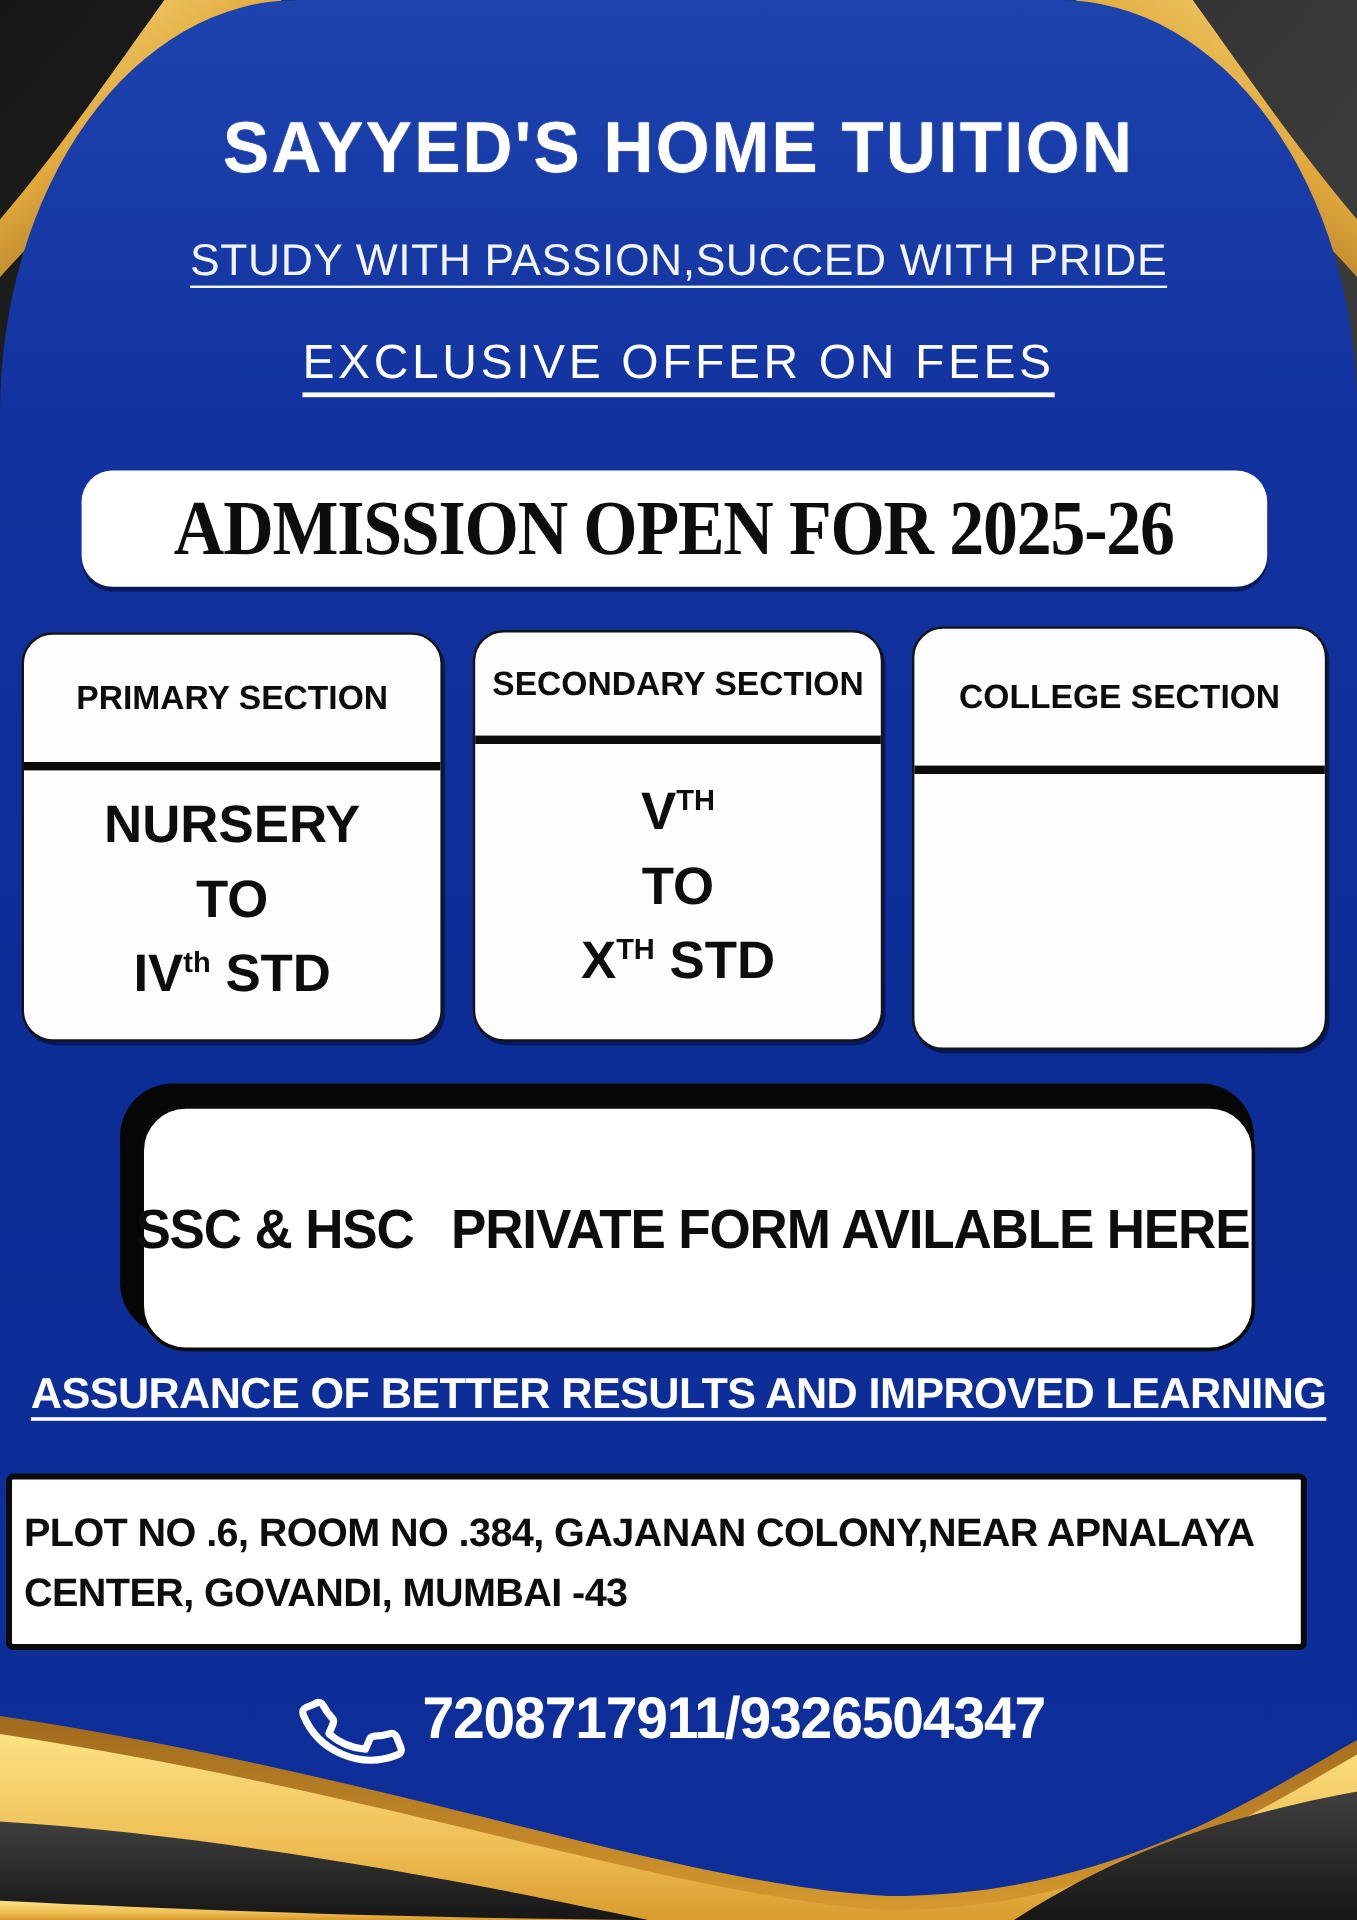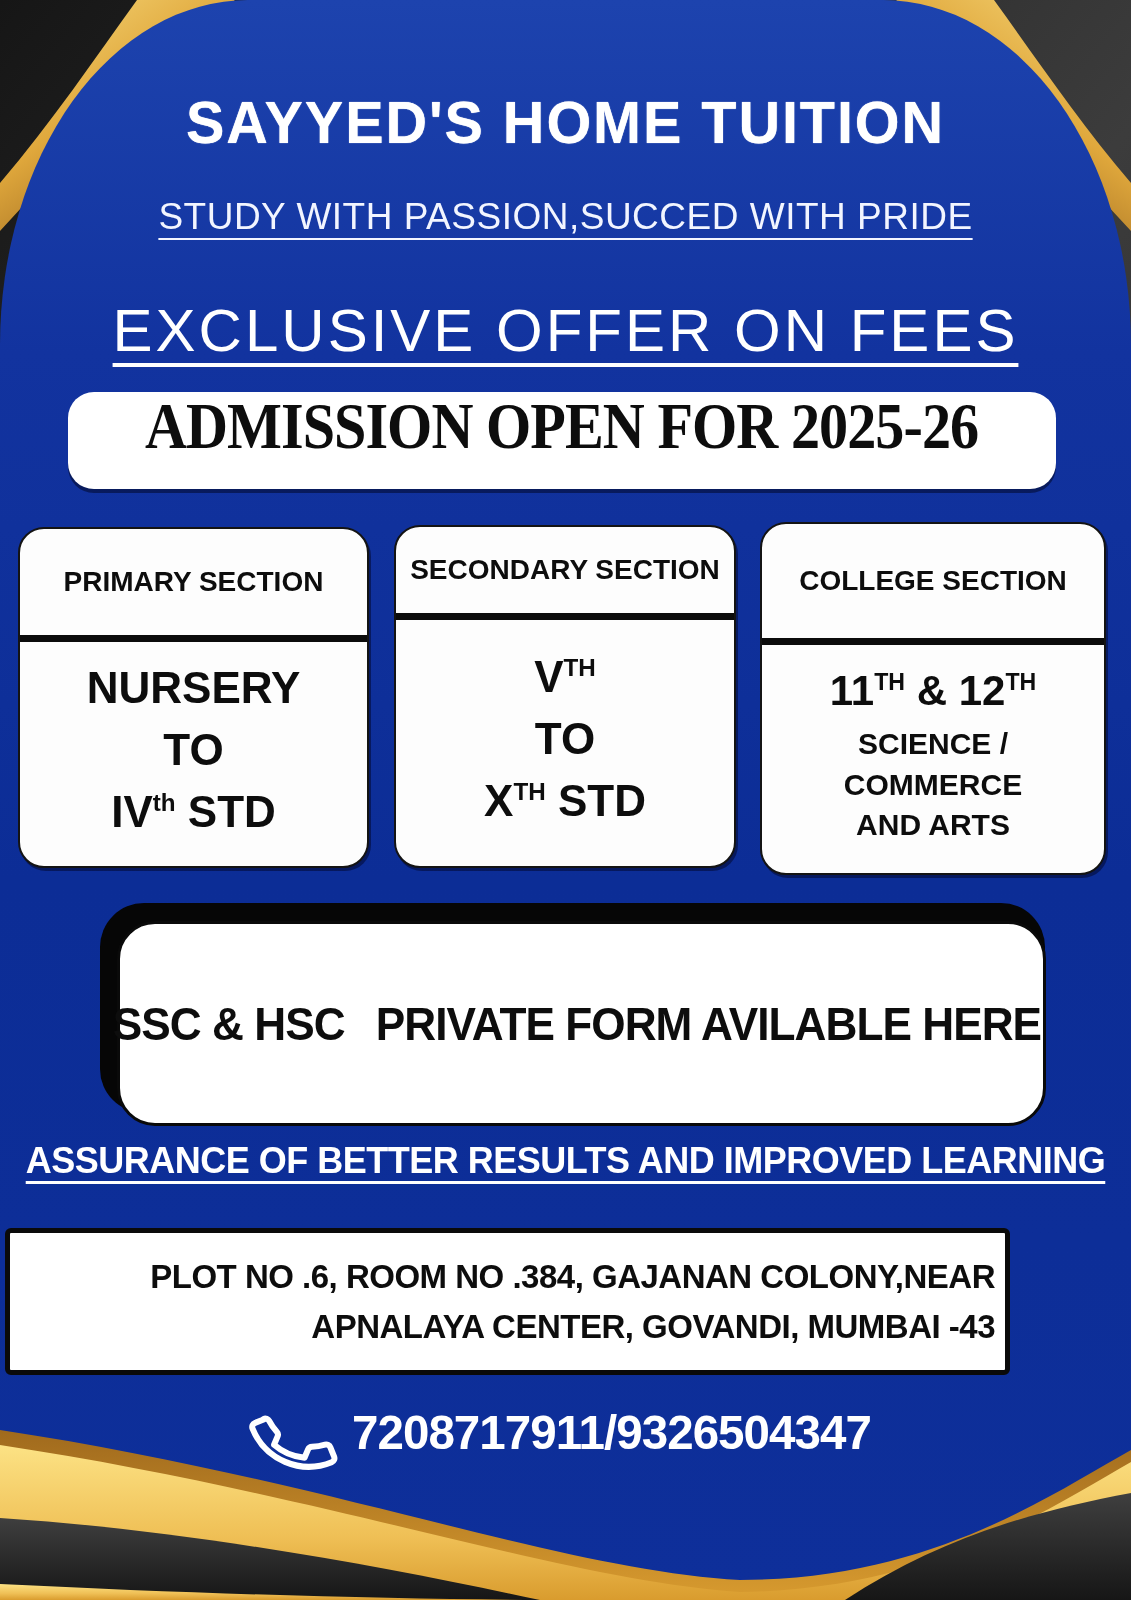--- a/index.html
+++ b/index.html
@@ -30,29 +30,29 @@
   }
   .tagline{
     position:absolute;top:196px;left:0;width:100%;
     text-align:center;color:#f2f5ff;
     font-size:37px;font-weight:400;letter-spacing:.5px;
     text-decoration:underline;text-underline-offset:9px;text-decoration-thickness:2px;
   }
   .offer{
     position:absolute;top:280px;left:0;width:100%;
     text-align:center;color:#fff;
-    font-size:60px;font-weight:400;letter-spacing:3px;
-    text-decoration:underline;text-underline-offset:12px;text-decoration-thickness:4px;margin-top:16px;
+    font-size:40px;font-weight:400;letter-spacing:3px;
+    text-decoration:underline;text-underline-offset:12px;text-decoration-thickness:4px;
   }
 
   
   .admission{
     position:absolute;left:68px;top:392px;width:988px;height:97px;
     background:#fff;border-radius:26px;
-    display:flex;align-items:flex-start;justify-content:center;
+    display:flex;align-items:center;justify-content:center;
     box-shadow:0 4px 0 rgba(4,12,50,.6);
   }
   .admission span{
     font-family:"Liberation Serif",serif;
     font-size:60px;font-weight:700;color:#0d0d0d;
     transform:scale(.97,1.08);letter-spacing:-1px;white-space:nowrap;
   }
 
   
   .card{
@@ -101,23 +101,23 @@
   .assurance{
     position:absolute;top:1140px;left:0;width:100%;
     text-align:center;color:#fff;
     font-size:36px;font-weight:700;letter-spacing:-.5px;
     text-decoration:underline;text-underline-offset:8px;text-decoration-thickness:3px;
     white-space:nowrap;
   }
 
   
   .address-box{
-    position:absolute;left:5px;top:1228px;width:1005px;height:147px;
+    position:absolute;left:5px;top:1228px;width:1084px;height:147px;
     background:#fff;border:5px solid #0a0a0a;border-radius:6px;
-    box-sizing:border-box;display:flex;align-items:center;text-align:right;
+    box-sizing:border-box;display:flex;align-items:center;
   }
   .address-box p{
     margin:0;padding:0 10px;color:#0d0d0d;
     font-size:33px;font-weight:700;letter-spacing:-.5px;line-height:1.5;
   }
 
   
   .phone-icon{position:absolute;left:247px;top:1388px;width:96px;height:110px;}
   .phone-number{
     position:absolute;left:352px;top:1404px;
@@ -197,26 +197,20 @@
       <div class="card-body">
           <div class="line">V<sup>TH</sup></div>
           <div class="line">TO</div>
           <div class="line">X<sup>TH</sup> STD</div>
         </div>
     </div>
 
     <div class="card card--college">
       <div class="card-head">COLLEGE SECTION</div>
       <div class="card-divider"></div>
-      <div class="card-body">
-          <div class="line">11<sup>TH</sup> &amp; 12<sup>TH</sup></div>
-          <div class="line">SCIENCE /</div>
-          <div class="line">COMMERCE</div>
-          <div class="line">AND ARTS</div>
-        </div>
     </div>
 
     <div class="highlight-shadow"></div>
     <div class="highlight">
       <div class="hline">SSC &amp; HSC</div>
       <div class="hline">PRIVATE FORM AVILABLE HERE</div>
     </div>
 
     <div class="assurance">ASSURANCE OF BETTER RESULTS AND IMPROVED LEARNING</div>
 

